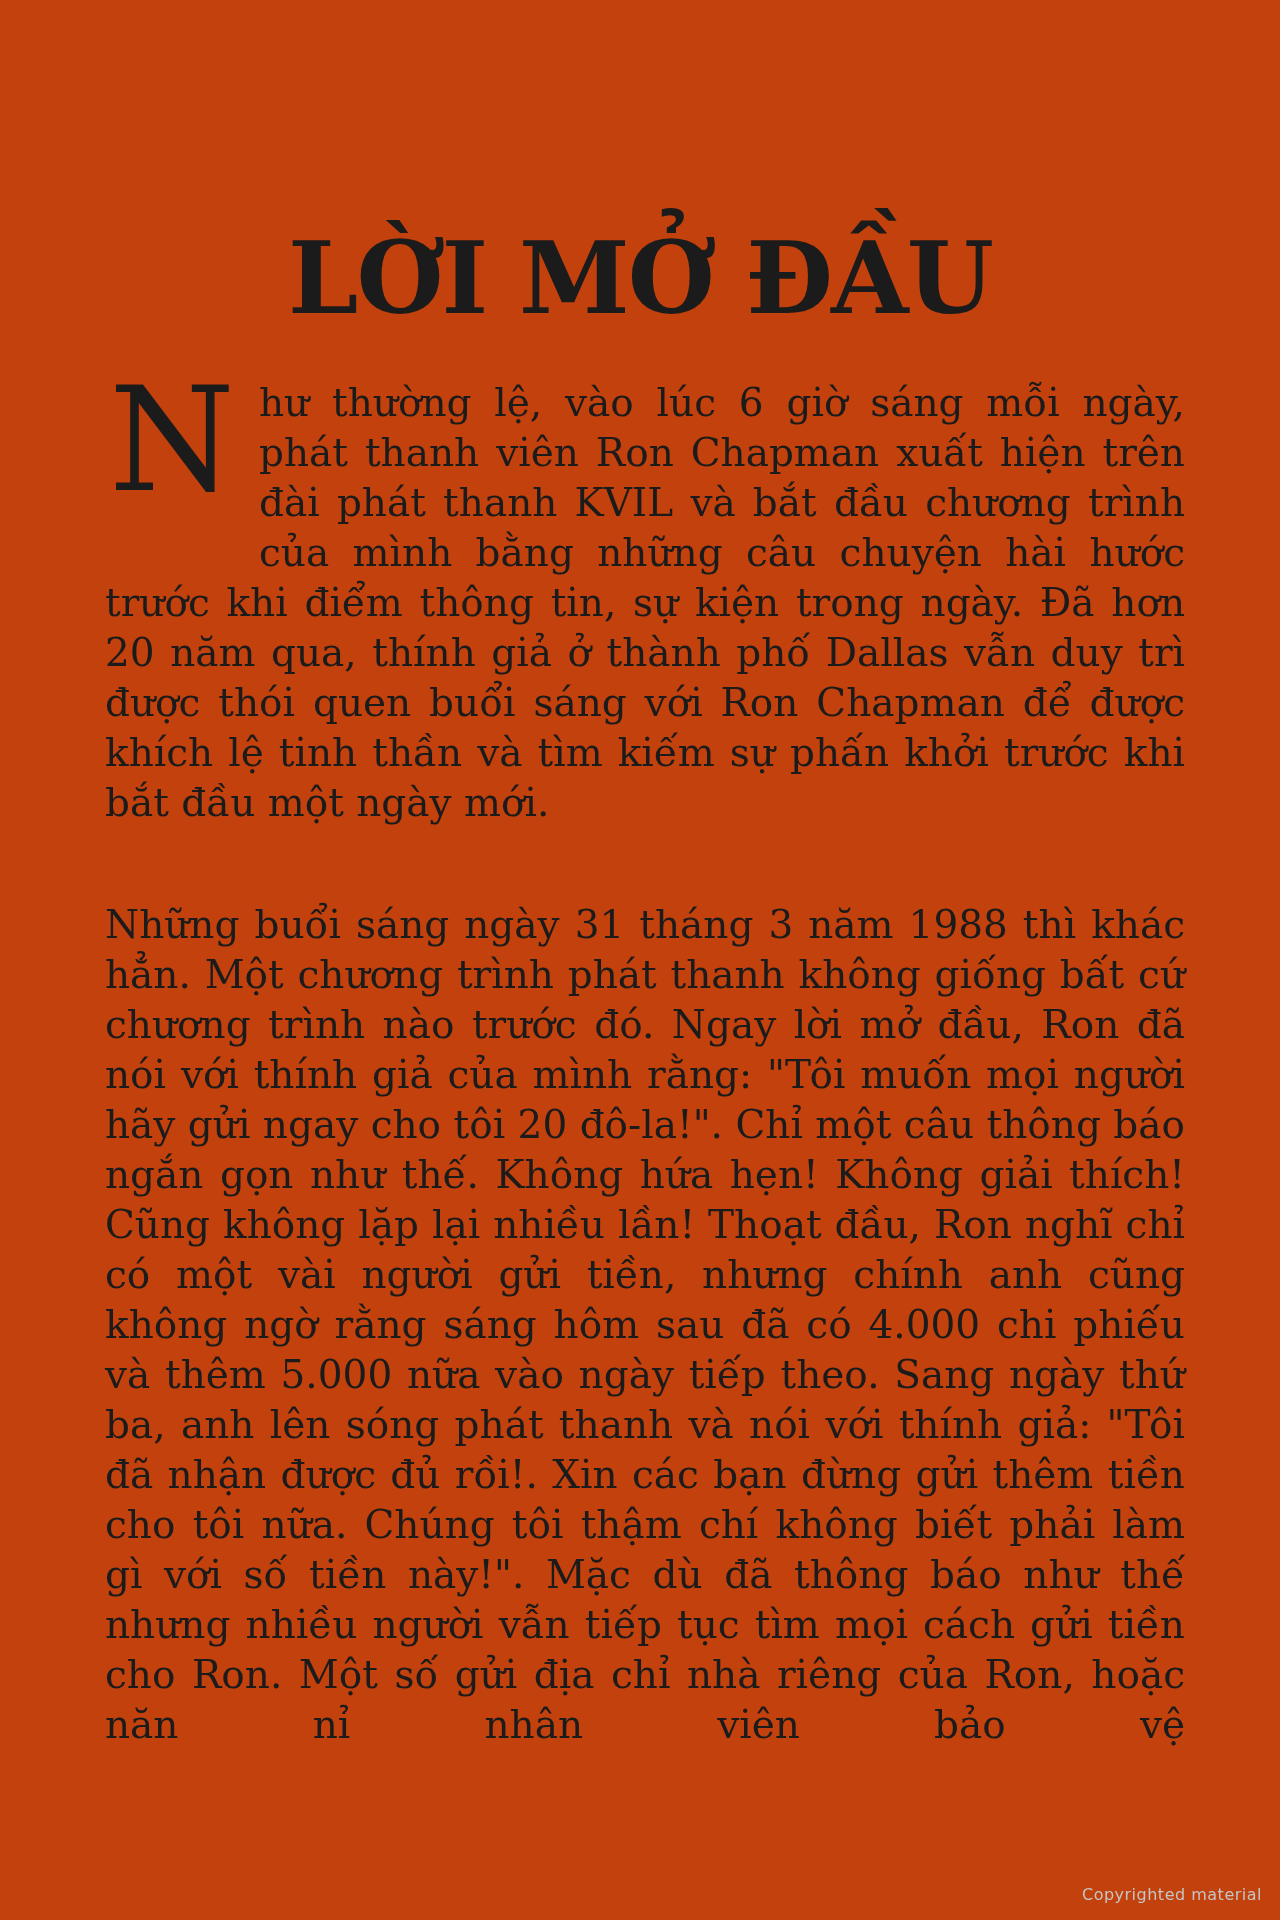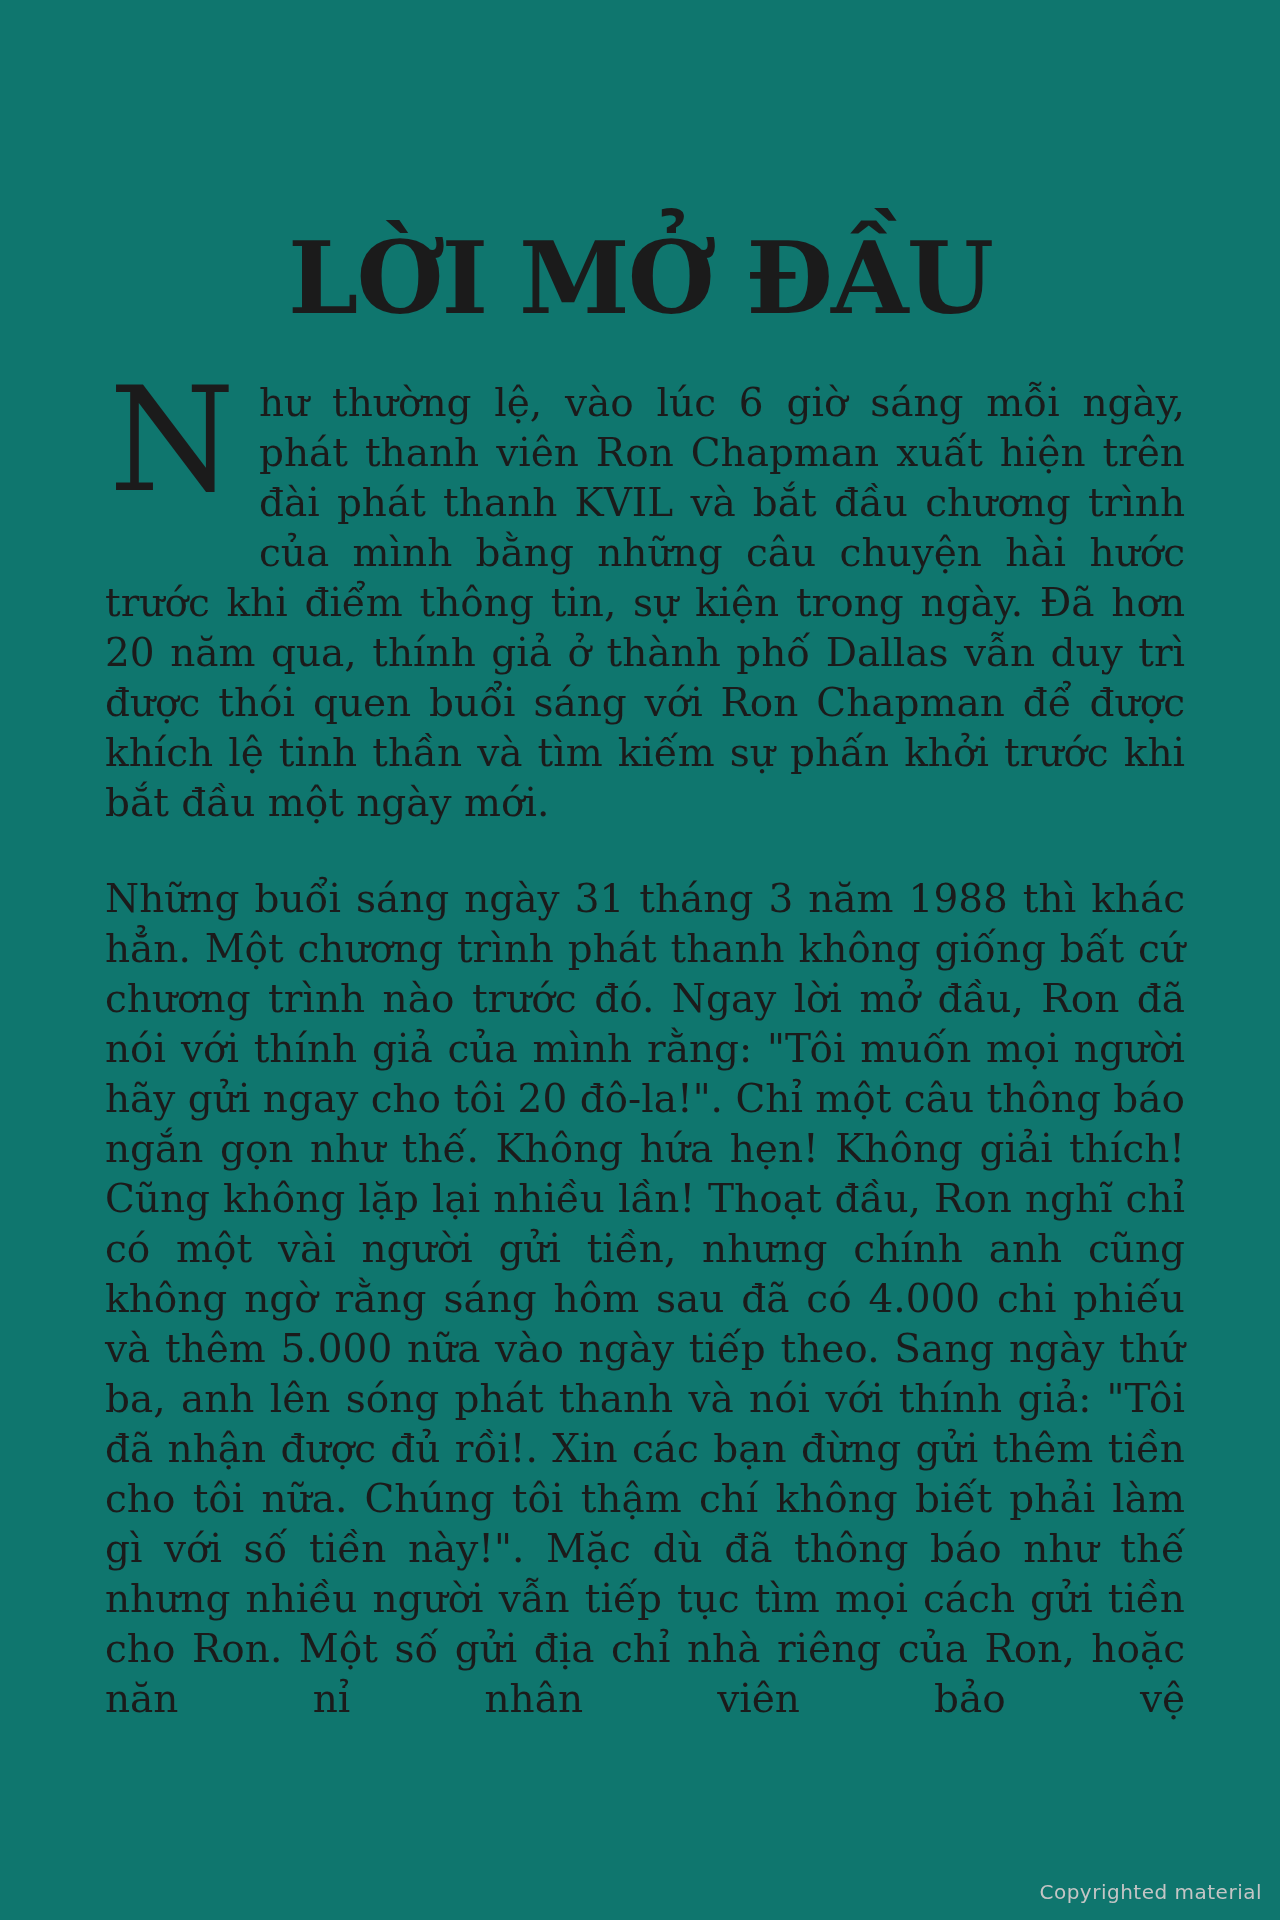--- a/index.html
+++ b/index.html
@@ -8,21 +8,21 @@
     height: 1920px;
     background: #ffffff;
     font-family: "DejaVu Serif", serif;
     color: #1b1b1b;
     position: relative;
     overflow: hidden;
   }
   .page {
     position: absolute;
     inset: 0;
-    background: #0f766e;
+    background: #c2410c;
   }
   .title {
     margin: 228px 0 0 0;
     text-align: center;
     font-size: 100px;
     line-height: 1;
     font-weight: 700;
     letter-spacing: -2px;
     color: #1b1b1b;
   }
@@ -37,36 +37,36 @@
   .body-text {
     margin: 0 95px 0 105px;
     width: 1080px;
     font-size: 39px;
     line-height: 50px;
     text-align: justify;
     color: #1b1b1b;
   }
   .para { margin: 0; }
   .para-1 { margin-top: 50px; }
-  .para-2 { margin-top: 46px; text-align-last: justify; }
+  .para-2 { margin-top: 72px; text-align-last: justify; }
   .dropcap {
     float: left;
     height: 150px;
     font-size: 144px;
     line-height: 105px;
     padding: 10px 24px 0 4px;
     font-weight: 400;
     color: #1b1b1b;
   }
   .watermark {
     position: absolute;
     right: 18px;
     bottom: 16px;
     font-family: "DejaVu Sans", "Liberation Sans", sans-serif;
-    font-size: 20px;
+    font-size: 16px;
     letter-spacing: 0.5px;
     color: #c5c5c5;
     text-align: right;
   }
 </style>
 </head>
 <body>
 
 <div class="page">
 

